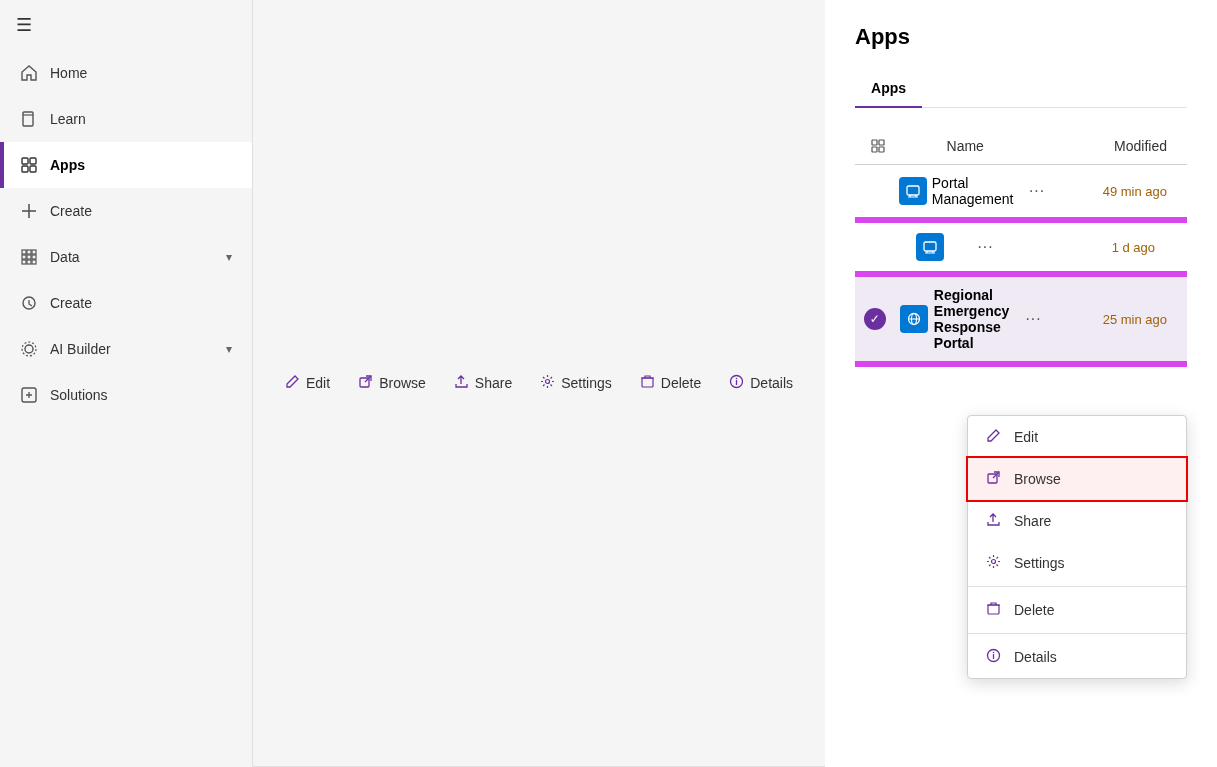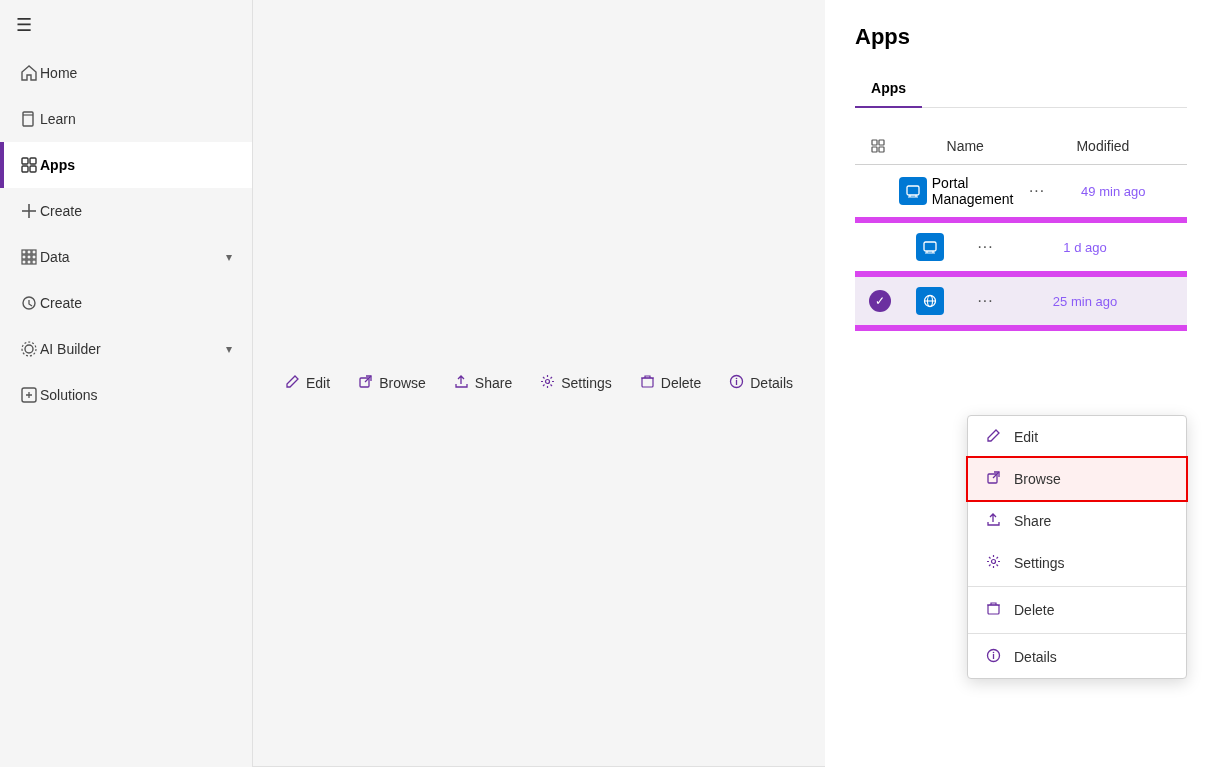--- a/index.html
+++ b/index.html
@@ -20,21 +20,21 @@
       align-items: center;
     }
     .hamburger-icon {
       font-size: 18px;
       cursor: pointer;
       color: #333;
     }
     .sidebar-item {
       display: flex;
       align-items: center;
-      gap: 2px;
+      gap: 12px;
       padding: 14px 20px;
       cursor: pointer;
       color: #333;
       position: relative;
     }
     .sidebar-item.active {
       background: #fff;
       font-weight: 600;
       color: #000;
     }
@@ -138,21 +138,21 @@
       padding: 10px 0;
       border-bottom: 1px solid #d0d0d0;
       color: #333;
       font-weight: 400;
       font-size: 14px;
     }
     .col-check { width: 50px; display: flex; align-items: center; justify-content: center; }
     .col-icon { width: 50px; display: flex; align-items: center; justify-content: center; }
     .col-name { flex: 1; }
     .col-dots { width: 60px; display: flex; align-items: center; justify-content: center; }
-    .col-modified { width: 160px; text-align: center; padding-right: 20px; }
+    .col-modified { width: 160px; text-align: right; padding-right: 20px; }
 
     .table-row {
       display: flex;
       align-items: center;
       padding: 10px 0;
       border-bottom: 6px solid #d946ef;
       cursor: pointer;
       position: relative;
     }
     .table-row.selected { background: #f0eaf5; }
@@ -192,21 +192,21 @@
       font-size: 12px;
     }
     .dots-btn {
       background: none;
       border: none;
       cursor: pointer;
       font-size: 16px;
       color: #555;
       padding: 2px 8px;
     }
-    .modified-text { color: #8b5cf6; font-size: 13px; }
+    .modified-text { color: #a16207; font-size: 13px; }
     .app-name { font-size: 14px; }
     .app-name.bold { font-weight: 700; }
 
     
     .context-menu {
       position: absolute;
       top: 415px;
       right: 30px;
       background: #fff;
       border: 1px solid #d0d0d0;
@@ -463,20 +463,23 @@
         </div>
         <div class="col-icon">
           <div class="app-icon-globe">
             <svg width="16" height="16" viewBox="0 0 16 16" fill="none">
               <circle cx="8" cy="8" r="5.5" stroke="white" stroke-width="1.3"></circle>
               <ellipse cx="8" cy="8" rx="2.5" ry="5.5" stroke="white" stroke-width="1.1"></ellipse>
               <line x1="2.5" y1="8" x2="13.5" y2="8" stroke="white" stroke-width="1.1"></line>
             </svg>
           </div>
         </div>
+        <div class="col-name">
+          <span class="app-name bold">Regional Emergency Response Portal</span>
+        </div>
         <div class="col-dots">
           <button class="dots-btn">···</button>
         </div>
         <div class="col-modified">
           <span class="modified-text">25 min ago</span>
         </div>
       </div>
     </div>
 
     <div class="context-menu">

